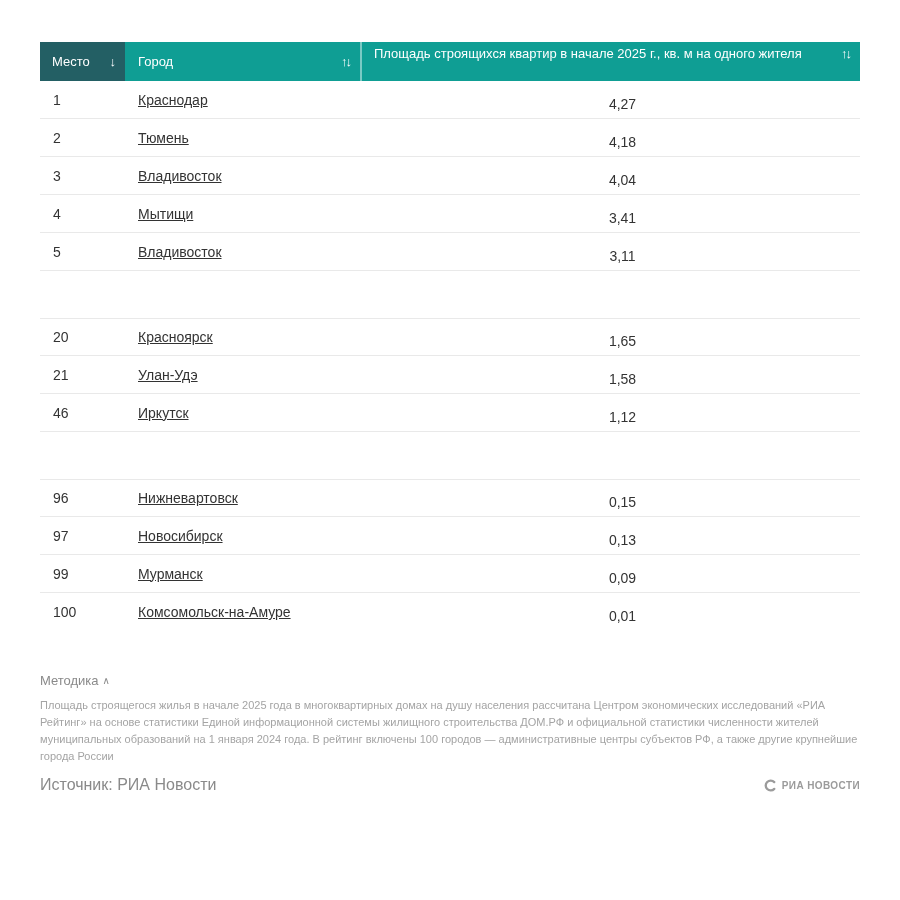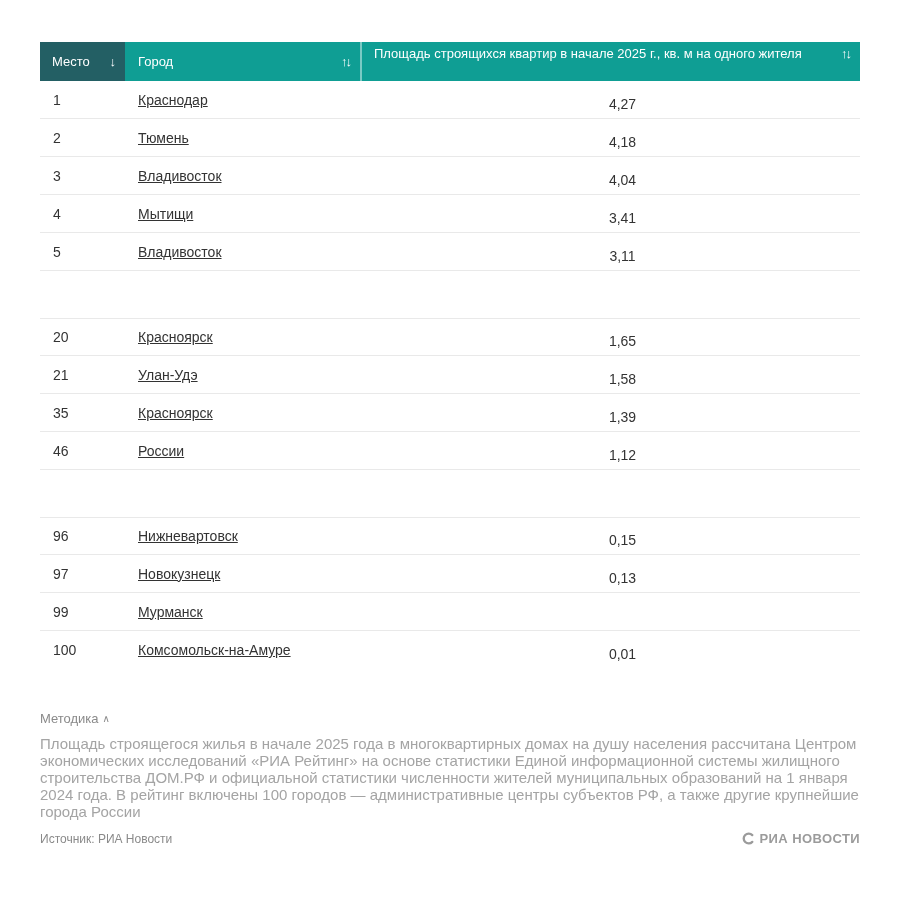--- a/index.html
+++ b/index.html
@@ -47,29 +47,29 @@
 
   
   .footer { margin-top: 42px; }
   .methodology {
     display: flex; align-items: center; gap: 4px; width: max-content;
     color: var(--text-gray); font-size: 13px; cursor: pointer; user-select: none;
   }
   .chevron { font-size: 10px; color: var(--text-gray); position: relative; top: 0px; }
   .method-text {
     margin-top: 9px; max-width: 822px;
-    color: var(--text-light-gray); font-size: 15px; line-height: 17px;
+    color: var(--text-light-gray); font-size: 11px; line-height: 17px;
   }
   .source-row {
     margin-top: 11px; display: flex; justify-content: space-between; align-items: center;
   }
-  .source { color: var(--text-gray); font-size: 12px; }
+  .source { color: var(--text-gray); font-size: 16px; }
   .brand {
     display: flex; align-items: center; gap: 5px;
-    color: var(--brand-gray); font-size: 13px; font-weight: bold; letter-spacing: 0.4px;
+    color: var(--brand-gray); font-size: 10px; font-weight: bold; letter-spacing: 0.4px;
   }
   .brand svg { display: block; }
 </style>
 </head>
 <body>
 
 <div class="wrap">
 
   <div class="thead">
     <div class="th th-rank">
@@ -119,45 +119,41 @@
         <div class="cell rank">20</div>
         <div class="cell city">Красноярск</div>
         <div class="cell value">1,65</div>
       </div>
       <div class="row">
         <div class="cell rank">21</div>
         <div class="cell city">Улан-Удэ</div>
         <div class="cell value">1,58</div>
       </div>
       <div class="row">
-        <div class="cell rank">35</div>
-        <div class="cell city">Красноярск</div>
-        <div class="cell value">1,39</div>
-      </div>
-      <div class="row">
         <div class="cell rank">46</div>
-        <div class="cell city">России</div>
+        <div class="cell city">Иркутск</div>
         <div class="cell value">1,12</div>
       </div>
     </div>
   <div class="gap"></div>
   <div class="section top-border open-end">
       <div class="row">
         <div class="cell rank">96</div>
         <div class="cell city">Нижневартовск</div>
         <div class="cell value">0,15</div>
       </div>
       <div class="row">
         <div class="cell rank">97</div>
-        <div class="cell city">Новокузнецк</div>
+        <div class="cell city">Новосибирск</div>
         <div class="cell value">0,13</div>
       </div>
       <div class="row">
         <div class="cell rank">99</div>
         <div class="cell city">Мурманск</div>
+        <div class="cell value">0,09</div>
       </div>
       <div class="row">
         <div class="cell rank">100</div>
         <div class="cell city">Комсомольск-на-Амуре</div>
         <div class="cell value">0,01</div>
       </div>
     </div>
 
   <div class="footer">
     <div class="methodology">

